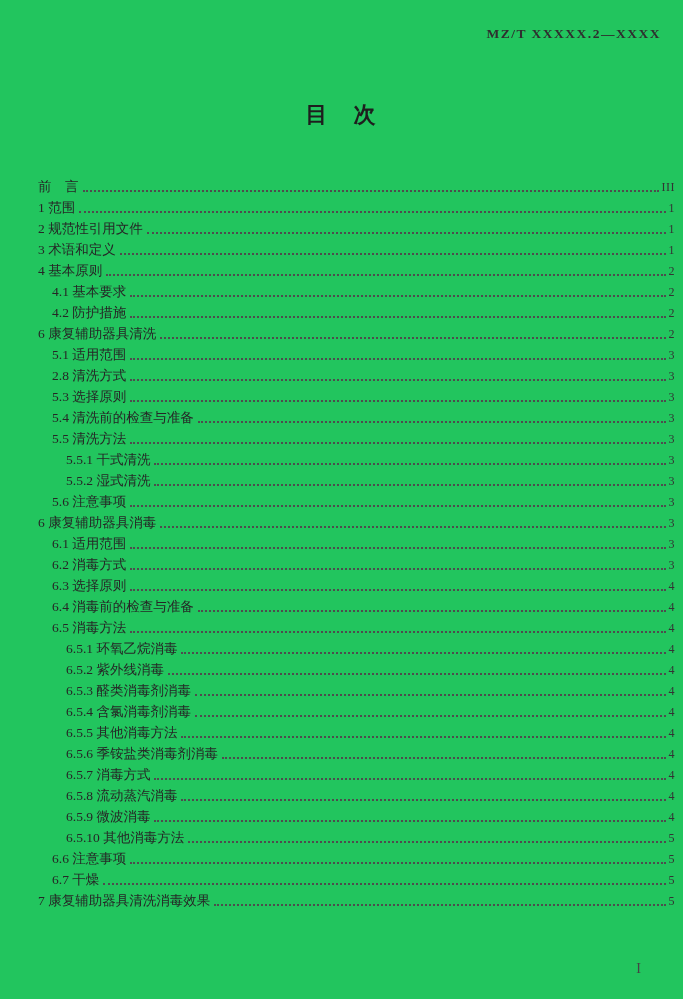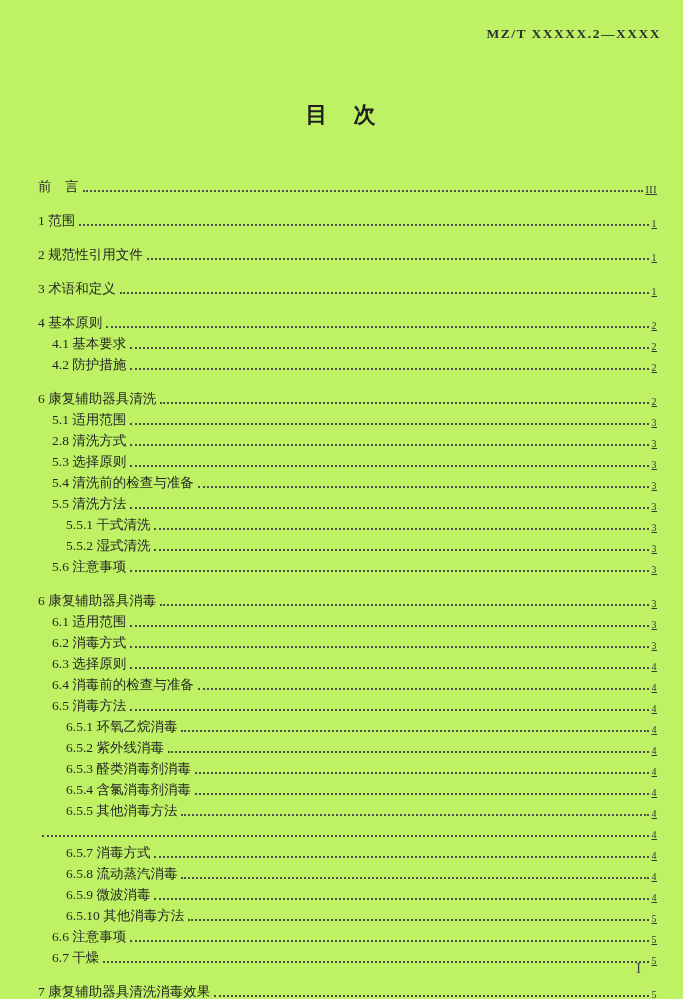--- a/index.html
+++ b/index.html
@@ -1,21 +1,21 @@
 <!DOCTYPE html>
 <html><head>
 <meta charset="utf-8">
 <style>
   html, body { margin: 0; padding: 0; background: #e8e8e8; }
   .page {
     position: relative;
     width: 683px;
     height: 999px;
     margin: 0 auto;
-    background: #bef264;
+    background: #22c55e;
     font-family: "Liberation Serif", "DejaVu Serif", serif;
     color: #2a2a2a;
     overflow: hidden;
   }
   .header-code {
     position: absolute;
     top: 26px;
     right: 22px;
     font-size: 13.5px;
     letter-spacing: 1.5px;
@@ -30,47 +30,46 @@
     font-size: 22px;
     font-weight: bold;
     letter-spacing: 2px;
     color: #1e1e1e;
     white-space: pre;
   }
   .toc {
     position: absolute;
     top: 174px;
     left: 38px;
-    right: 26px;
+    right: 8px;
   }
   .row {
     display: flex;
     align-items: flex-end;
     height: 21px;
     font-size: 13.5px;
     line-height: 1.15;
     white-space: pre;
   }
-  .row.l1 { margin-top: 13px; }
+  .row.l1 { margin-top: 0; }
   .row.l1:first-child { margin-top: 0; }
   .row.l2 .label { padding-left: 14px; }
   .row.l3 .label { padding-left: 28px; }
   .label { flex: 0 0 auto; color: #262626; }
   .leader {
     flex: 1 1 auto;
     border-bottom: 2px dotted #4d4d4d;
     margin: 0 3px 3px 4px;
     min-width: 20px;
   }
   .pagenum {
     flex: 0 0 auto;
-    font-size: 10px;
+    font-size: 12px;
     color: #333333;
     letter-spacing: 0.5px;
-    text-decoration: underline;
   }
   .footer-pagenum {
     position: absolute;
     bottom: 22px;
     right: 42px;
     font-size: 14px;
     color: #444444;
   }
 </style>
 </head>
@@ -211,20 +210,21 @@
     <span class="label">6.5.4 含氯消毒剂消毒</span>
     <span class="leader"></span>
     <span class="pagenum">4</span>
   </div>
       <div class="row l3">
     <span class="label">6.5.5 其他消毒方法</span>
     <span class="leader"></span>
     <span class="pagenum">4</span>
   </div>
       <div class="row l3">
+    <span class="label">6.5.6 季铵盐类消毒剂消毒</span>
     <span class="leader"></span>
     <span class="pagenum">4</span>
   </div>
       <div class="row l3">
     <span class="label">6.5.7 消毒方式</span>
     <span class="leader"></span>
     <span class="pagenum">4</span>
   </div>
       <div class="row l3">
     <span class="label">6.5.8 流动蒸汽消毒</span>

